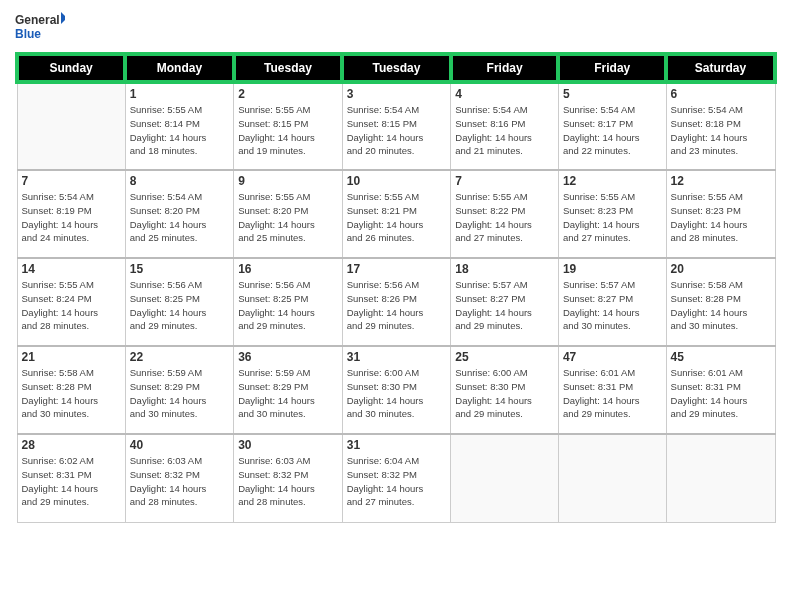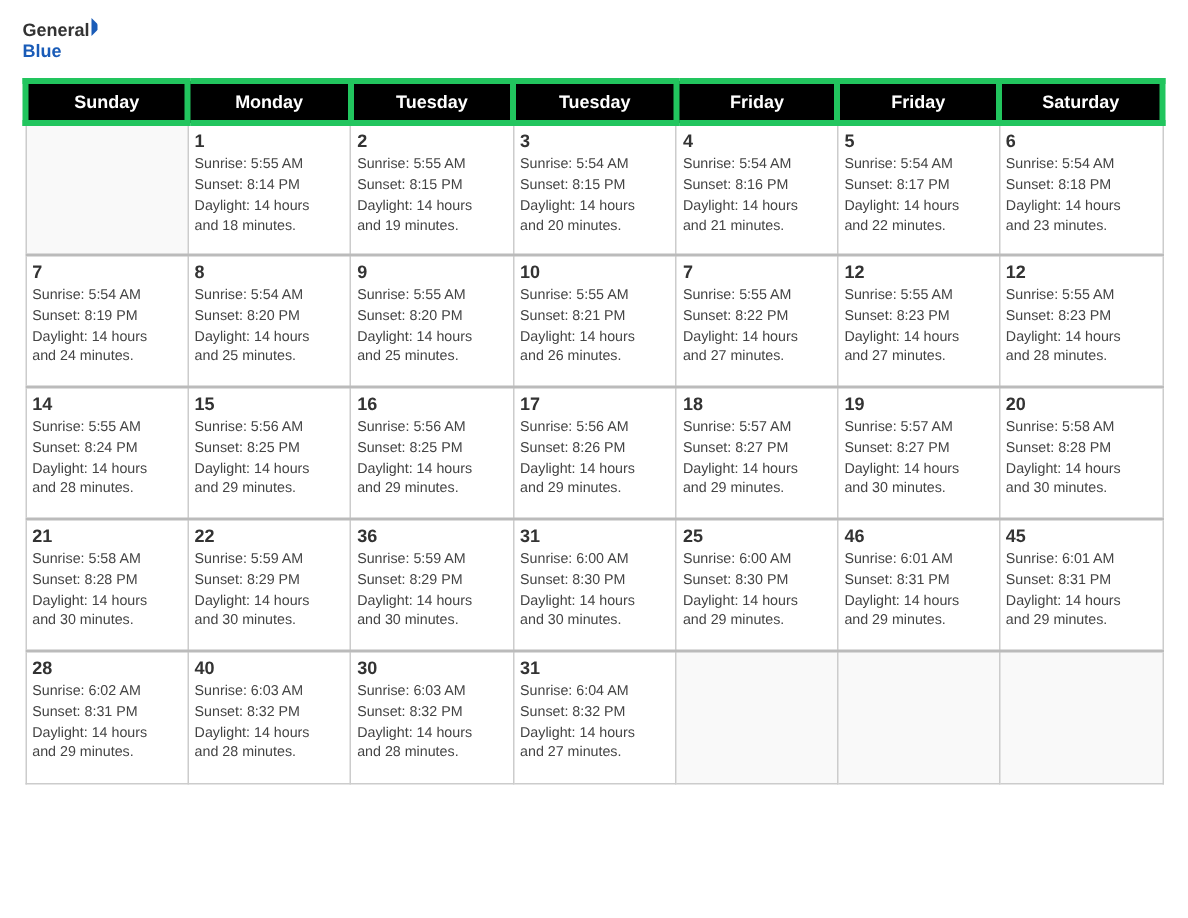--- a/index.html
+++ b/index.html
@@ -209,21 +209,21 @@
           </td>
           <td>
             <span class="day-number">31</span>
             <div class="day-info">Sunrise: 6:00 AM<br>Sunset: 8:30 PM<br>Daylight: 14 hours<br>and 30 minutes.</div>
           </td>
           <td>
             <span class="day-number">25</span>
             <div class="day-info">Sunrise: 6:00 AM<br>Sunset: 8:30 PM<br>Daylight: 14 hours<br>and 29 minutes.</div>
           </td>
           <td>
-            <span class="day-number">46</span>
+            <span class="day-number">47</span>
             <div class="day-info">Sunrise: 6:01 AM<br>Sunset: 8:31 PM<br>Daylight: 14 hours<br>and 29 minutes.</div>
           </td>
           <td>
             <span class="day-number">45</span>
             <div class="day-info">Sunrise: 6:01 AM<br>Sunset: 8:31 PM<br>Daylight: 14 hours<br>and 29 minutes.</div>
           </td>
         </tr>
         <tr class="row-separator">
           <td>
             <span class="day-number">28</span>

